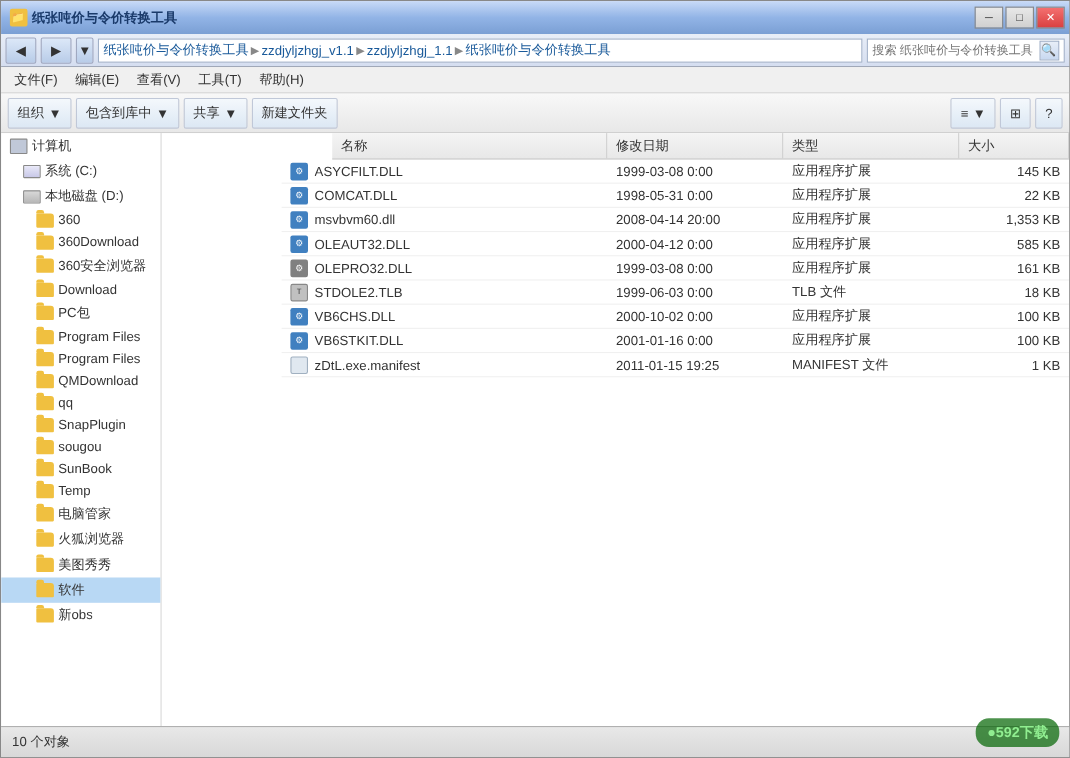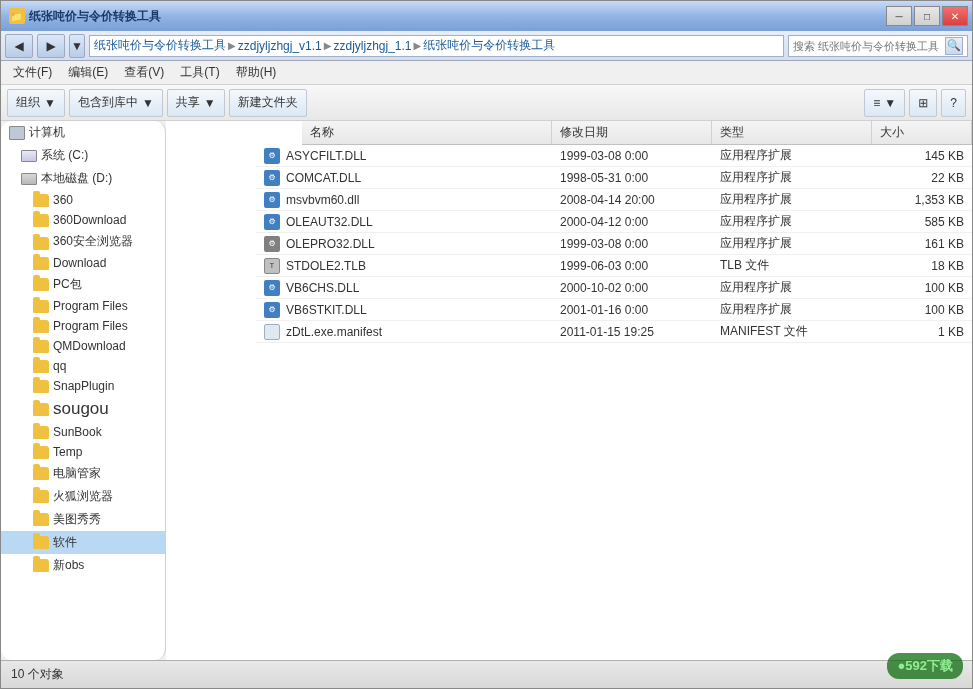--- a/index.html
+++ b/index.html
@@ -210,27 +210,26 @@
 
     
     .main-area {
       flex: 1;
       display: flex;
       overflow: hidden;
     }
 
     
     .sidebar {
-      width: 165px;
+      width: 146px;
       background: white;
       border-right: 1px solid #d0d0d0;
       overflow-y: auto;
       overflow-x: hidden;
       flex-shrink: 0;
-      border-radius: 11px;
     }
 
     .sidebar-item {
       display: flex;
       align-items: center;
       padding: 3px 8px;
       cursor: pointer;
       font-size: 12px;
       color: #333;
       gap: 4px;
@@ -541,21 +540,21 @@
           <span style="font-size: 12px; overflow: hidden; text-overflow: ellipsis; white-space: nowrap;">本地磁盘 (D:)</span>
         </div>
         <div class="sidebar-item" style="padding-left: 32px;">
           <div class="folder-icon"></div>
           <span style="font-size: 12px; overflow: hidden; text-overflow: ellipsis; white-space: nowrap;">360</span>
         </div>
         <div class="sidebar-item" style="padding-left: 32px;">
           <div class="folder-icon"></div>
           <span style="font-size: 12px; overflow: hidden; text-overflow: ellipsis; white-space: nowrap;">360Download</span>
         </div>
-        <div class="sidebar-item" style="padding-left: 32px; align-items: flex-end;">
+        <div class="sidebar-item" style="padding-left: 32px;">
           <div class="folder-icon"></div>
           <span style="font-size: 12px; overflow: hidden; text-overflow: ellipsis; white-space: nowrap;">360安全浏览器</span>
         </div>
         <div class="sidebar-item" style="padding-left: 32px;">
           <div class="folder-icon"></div>
           <span style="font-size: 12px; overflow: hidden; text-overflow: ellipsis; white-space: nowrap;">Download</span>
         </div>
         <div class="sidebar-item" style="padding-left: 32px;">
           <div class="folder-icon"></div>
           <span style="font-size: 12px; overflow: hidden; text-overflow: ellipsis; white-space: nowrap;">PC包</span>
@@ -575,21 +574,21 @@
         <div class="sidebar-item" style="padding-left: 32px;">
           <div class="folder-icon"></div>
           <span style="font-size: 12px; overflow: hidden; text-overflow: ellipsis; white-space: nowrap;">qq</span>
         </div>
         <div class="sidebar-item" style="padding-left: 32px;">
           <div class="folder-icon"></div>
           <span style="font-size: 12px; overflow: hidden; text-overflow: ellipsis; white-space: nowrap;">SnapPlugin</span>
         </div>
         <div class="sidebar-item" style="padding-left: 32px;">
           <div class="folder-icon"></div>
-          <span style="font-size: 17px; overflow: hidden; text-overflow: ellipsis; white-space: nowrap; text-align: center;">sougou</span>
+          <span style="font-size: 12px; overflow: hidden; text-overflow: ellipsis; white-space: nowrap; text-align: center;">sougou</span>
         </div>
         <div class="sidebar-item" style="padding-left: 32px;">
           <div class="folder-icon"></div>
           <span style="font-size: 12px; overflow: hidden; text-overflow: ellipsis; white-space: nowrap;">SunBook</span>
         </div>
         <div class="sidebar-item" style="padding-left: 32px;">
           <div class="folder-icon"></div>
           <span style="font-size: 12px; overflow: hidden; text-overflow: ellipsis; white-space: nowrap;">Temp</span>
         </div>
         <div class="sidebar-item" style="padding-left: 32px;">

